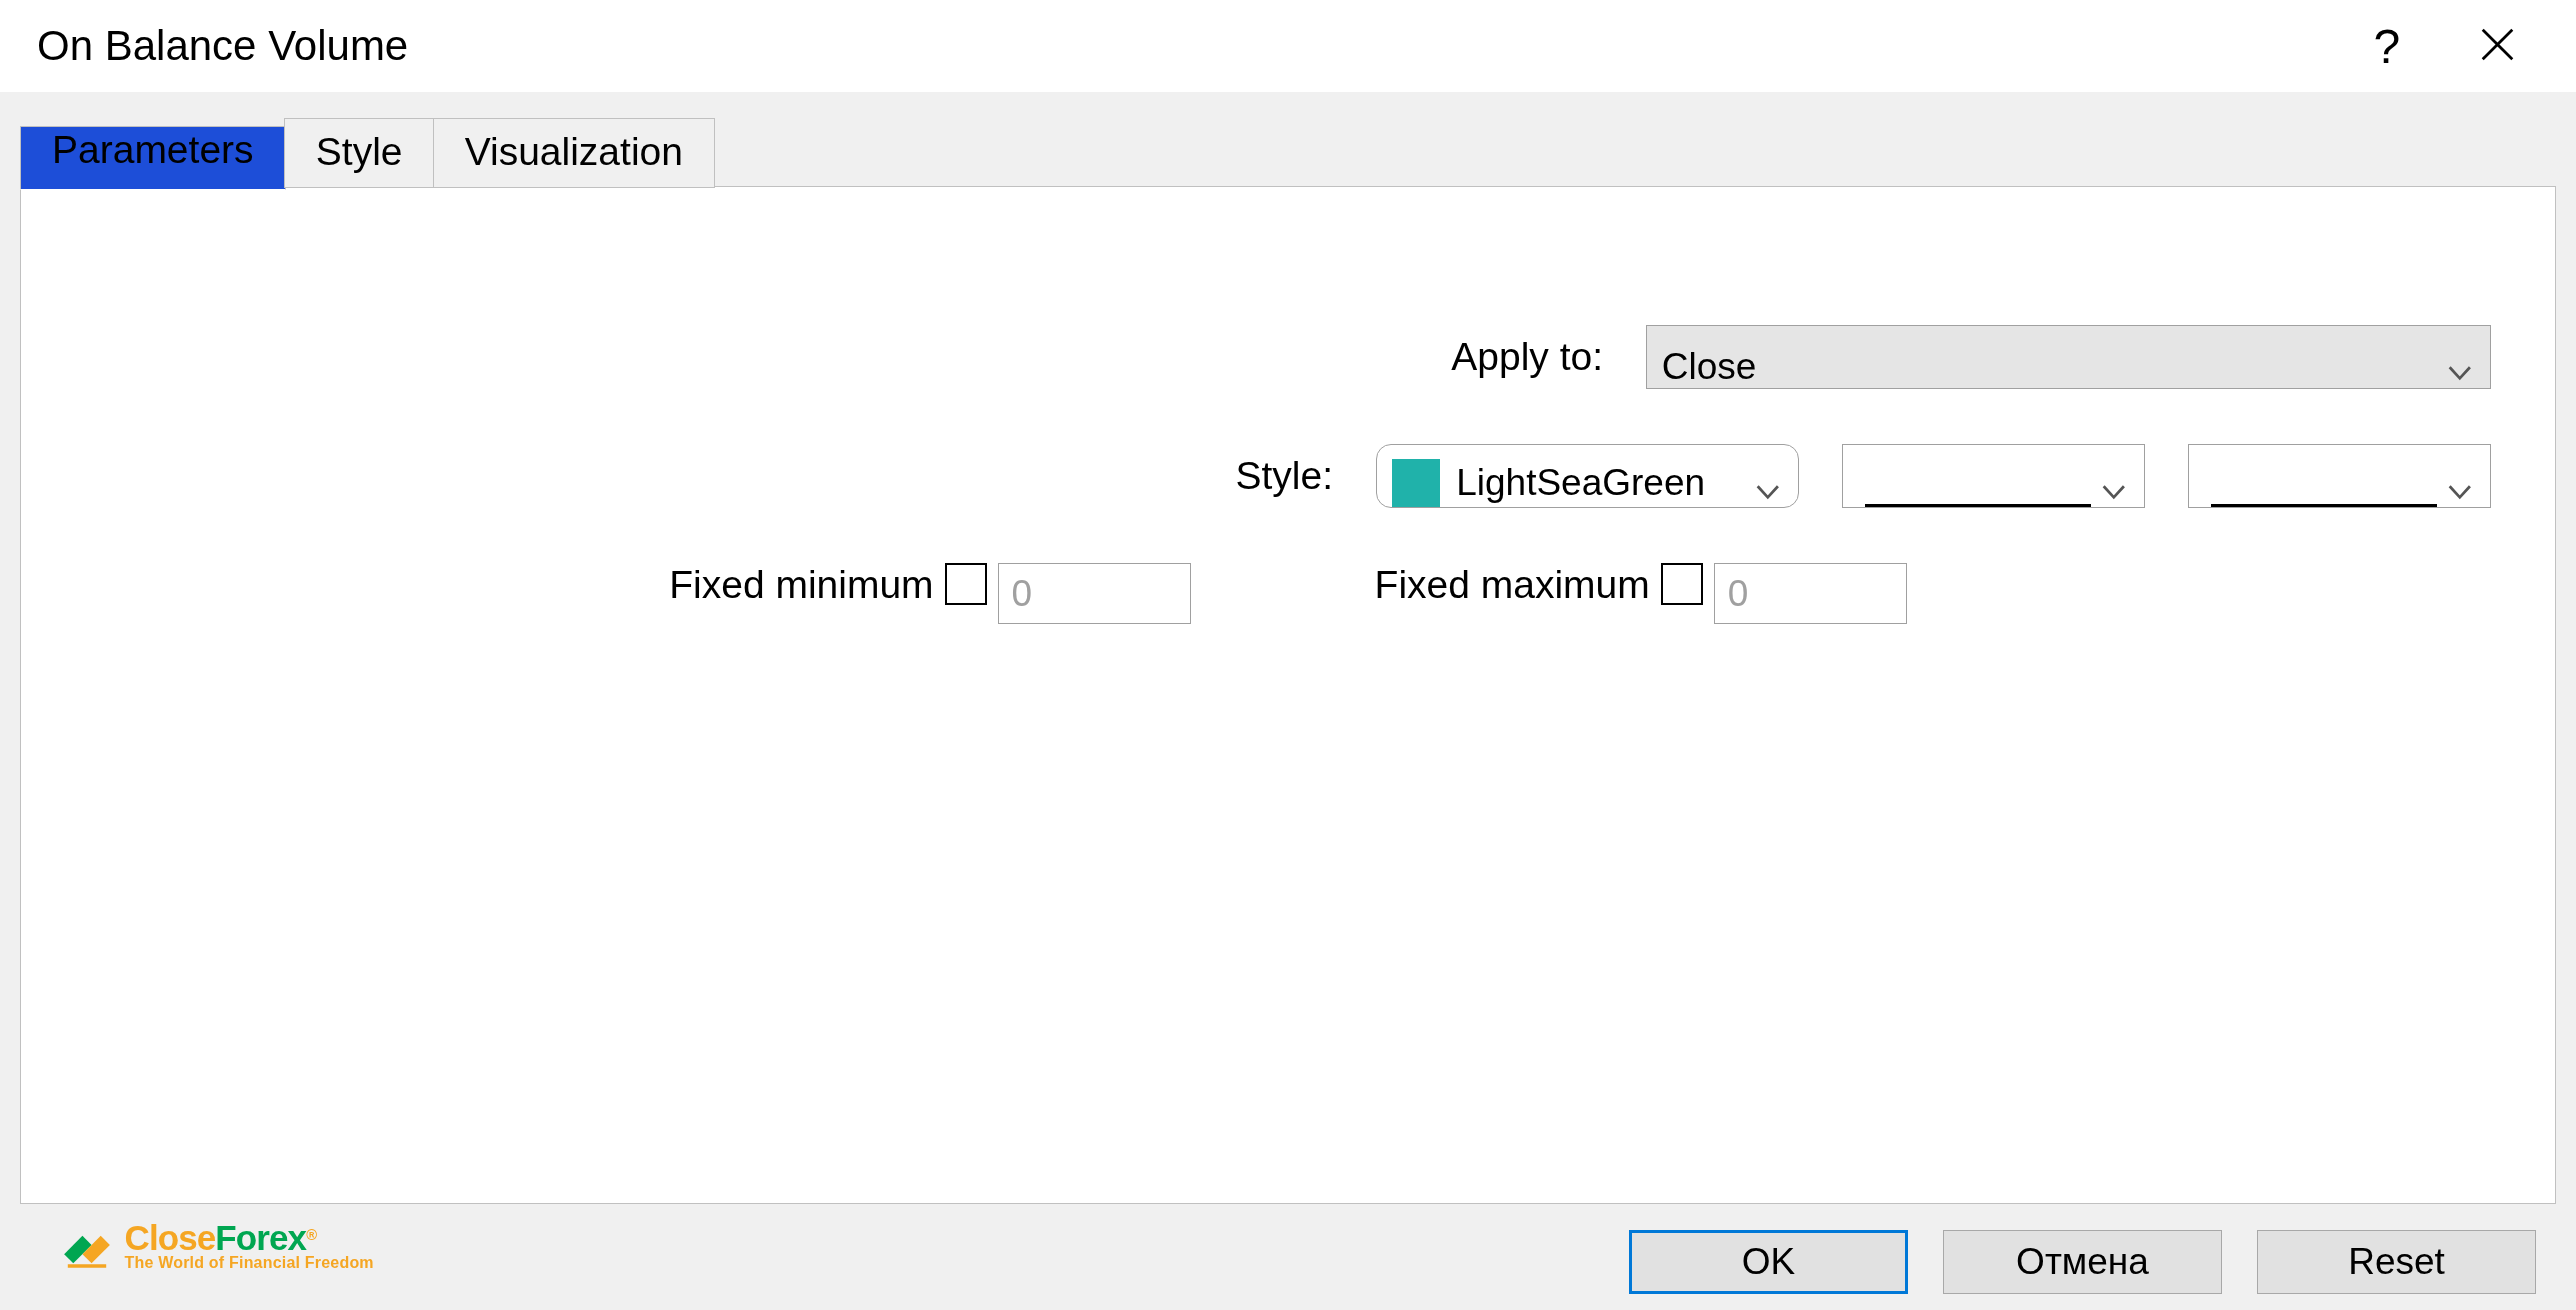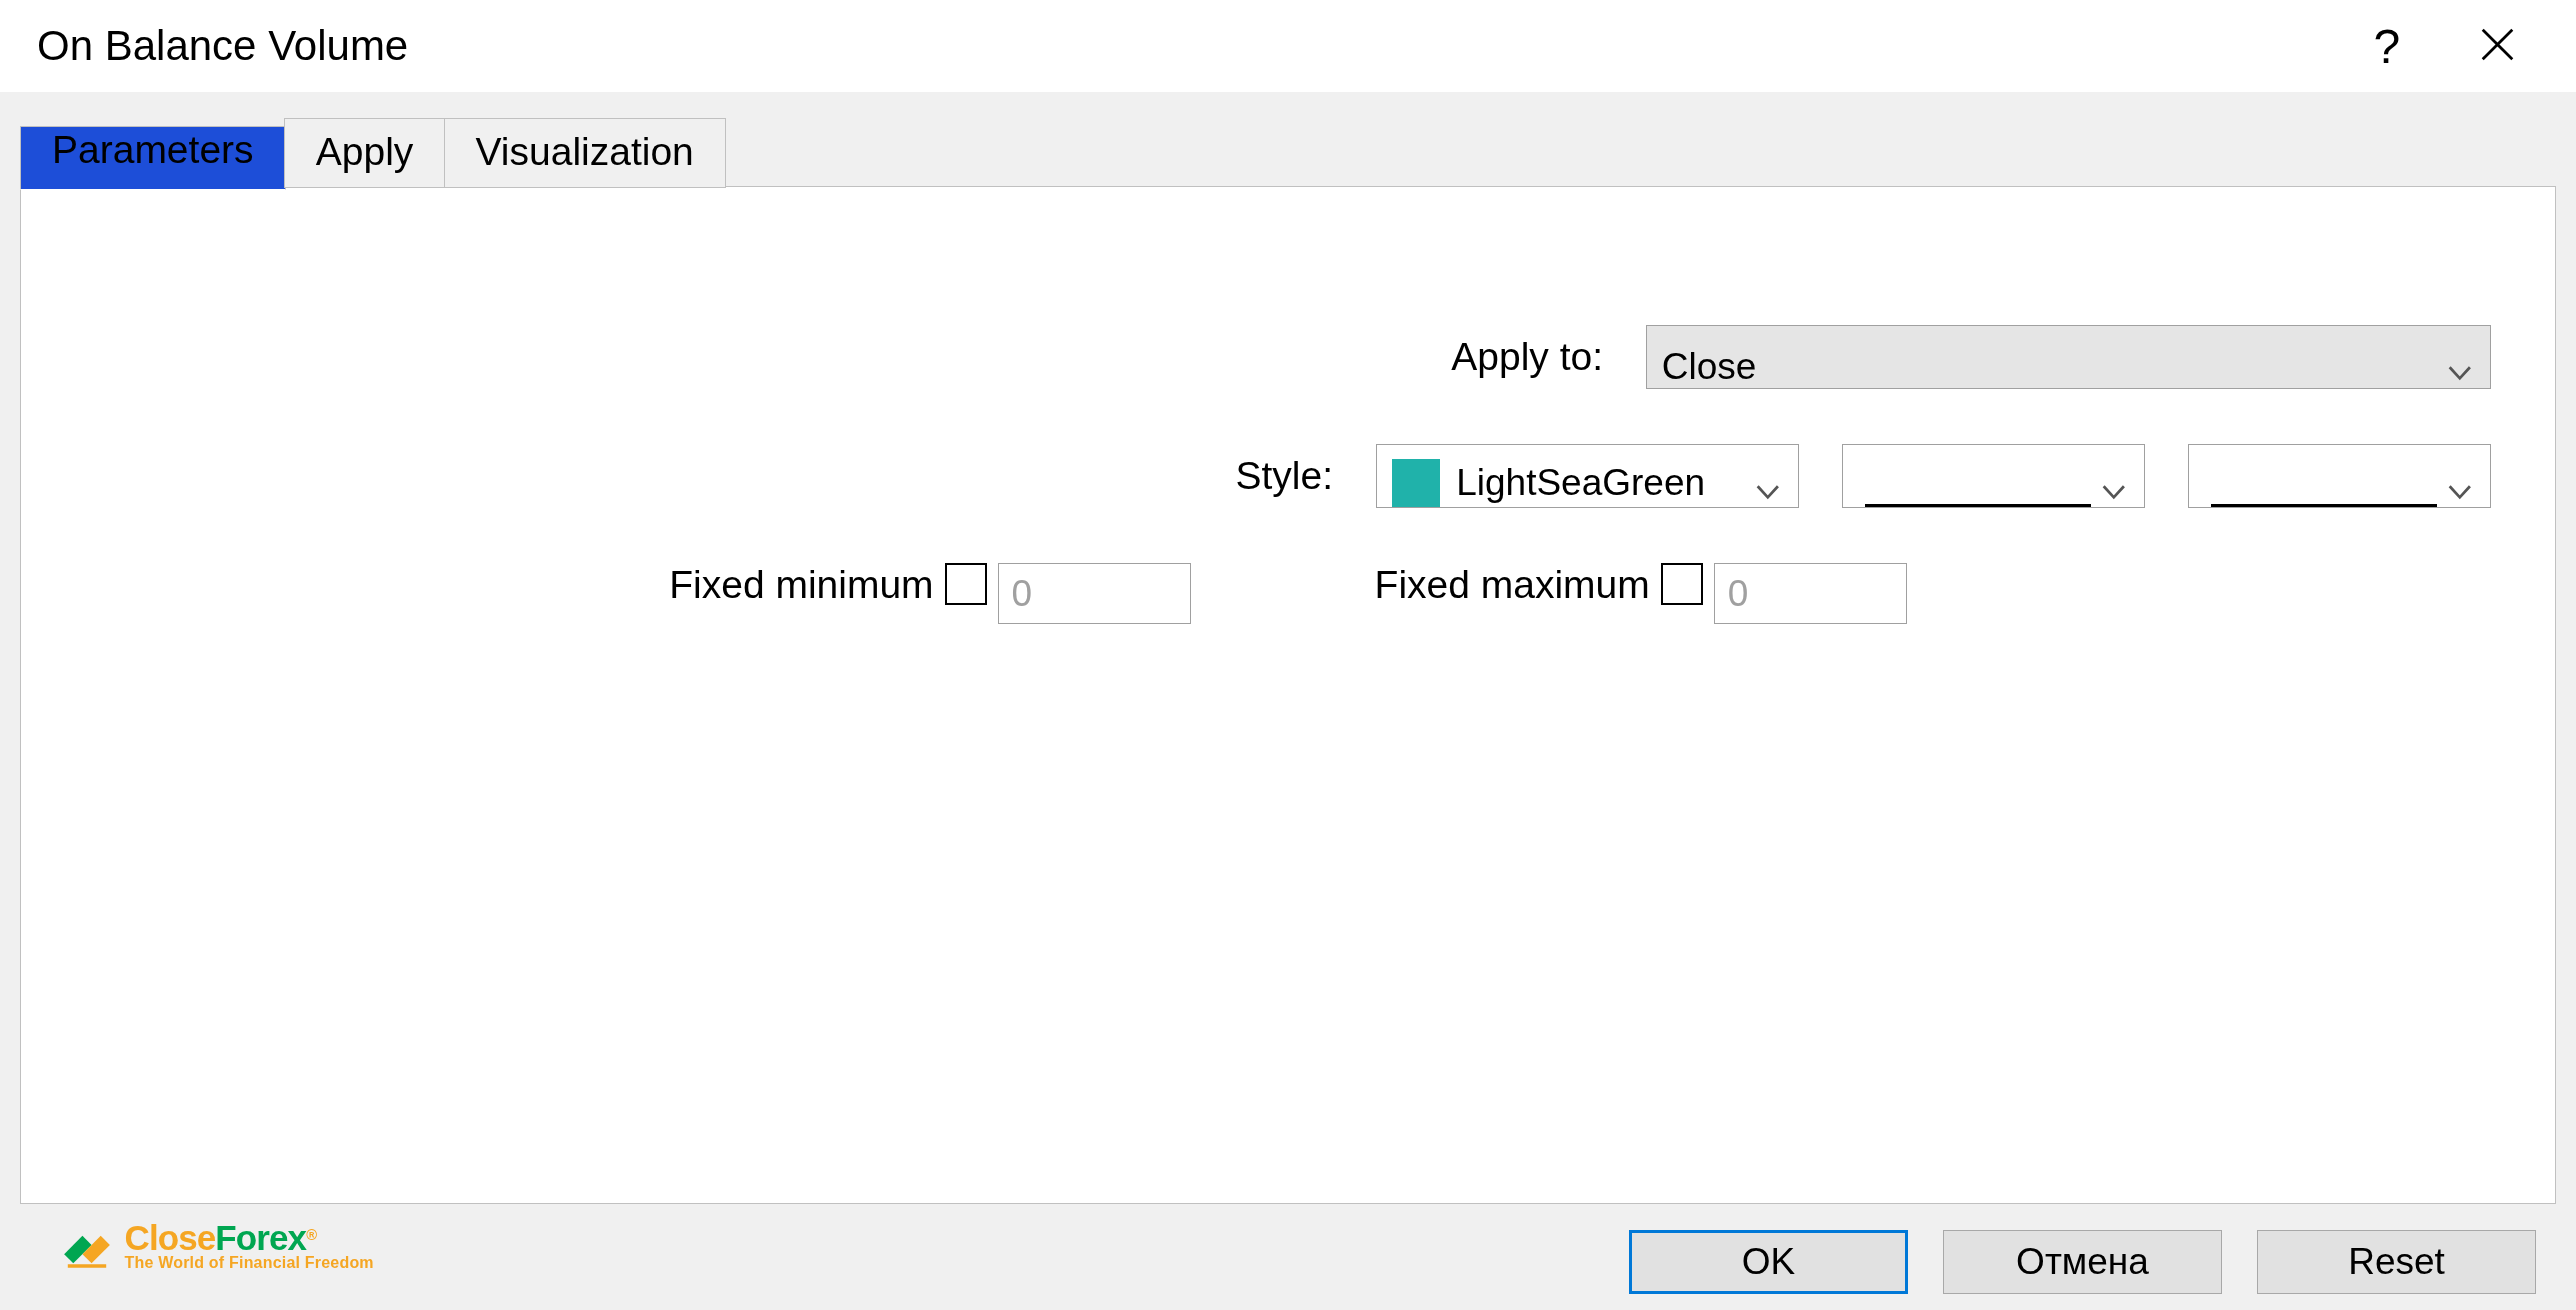--- a/index.html
+++ b/index.html
@@ -211,21 +211,21 @@
             <line x1="4" y1="4" x2="36" y2="36" stroke="#000" stroke-width="3"></line>
             <line x1="36" y1="4" x2="4" y2="36" stroke="#000" stroke-width="3"></line>
           </svg>
       </span>
     </div>
   </div>
 
   <div class="body-area">
     <div class="tabs">
       <div class="tab active">Parameters</div>
-      <div class="tab">Apply</div>
+      <div class="tab">Style</div>
       <div class="tab">Visualization</div>
     </div>
 
     <div class="tab-panel">
 
       <div class="row row-applyto">
         <span class="label">Apply to:</span>
         <div class="dropdown" style="width:845px;">
           <div class="dd-content">
             <span>Close</span>
@@ -233,21 +233,21 @@
           <span class="chevron">
             <svg width="27.6" height="27.6" viewBox="0 0 30 30">
                 <polyline points="4,9 15,21 26,9" fill="none" stroke="#555" stroke-width="3"></polyline>
               </svg>
           </span>
         </div>
       </div>
 
       <div class="row row-style">
         <span class="label">Style:</span>
-        <div class="dropdown white" style="width:423px;">
+        <div class="dropdown white" style="width:423px;border-radius:15px;">
           <div class="dd-content">
             <span class="color-swatch"></span>
             <span>LightSeaGreen</span>
           </div>
           <span class="chevron">
             <svg width="27.6" height="27.6" viewBox="0 0 30 30">
                 <polyline points="4,9 15,21 26,9" fill="none" stroke="#555" stroke-width="3"></polyline>
               </svg>
           </span>
         </div>

